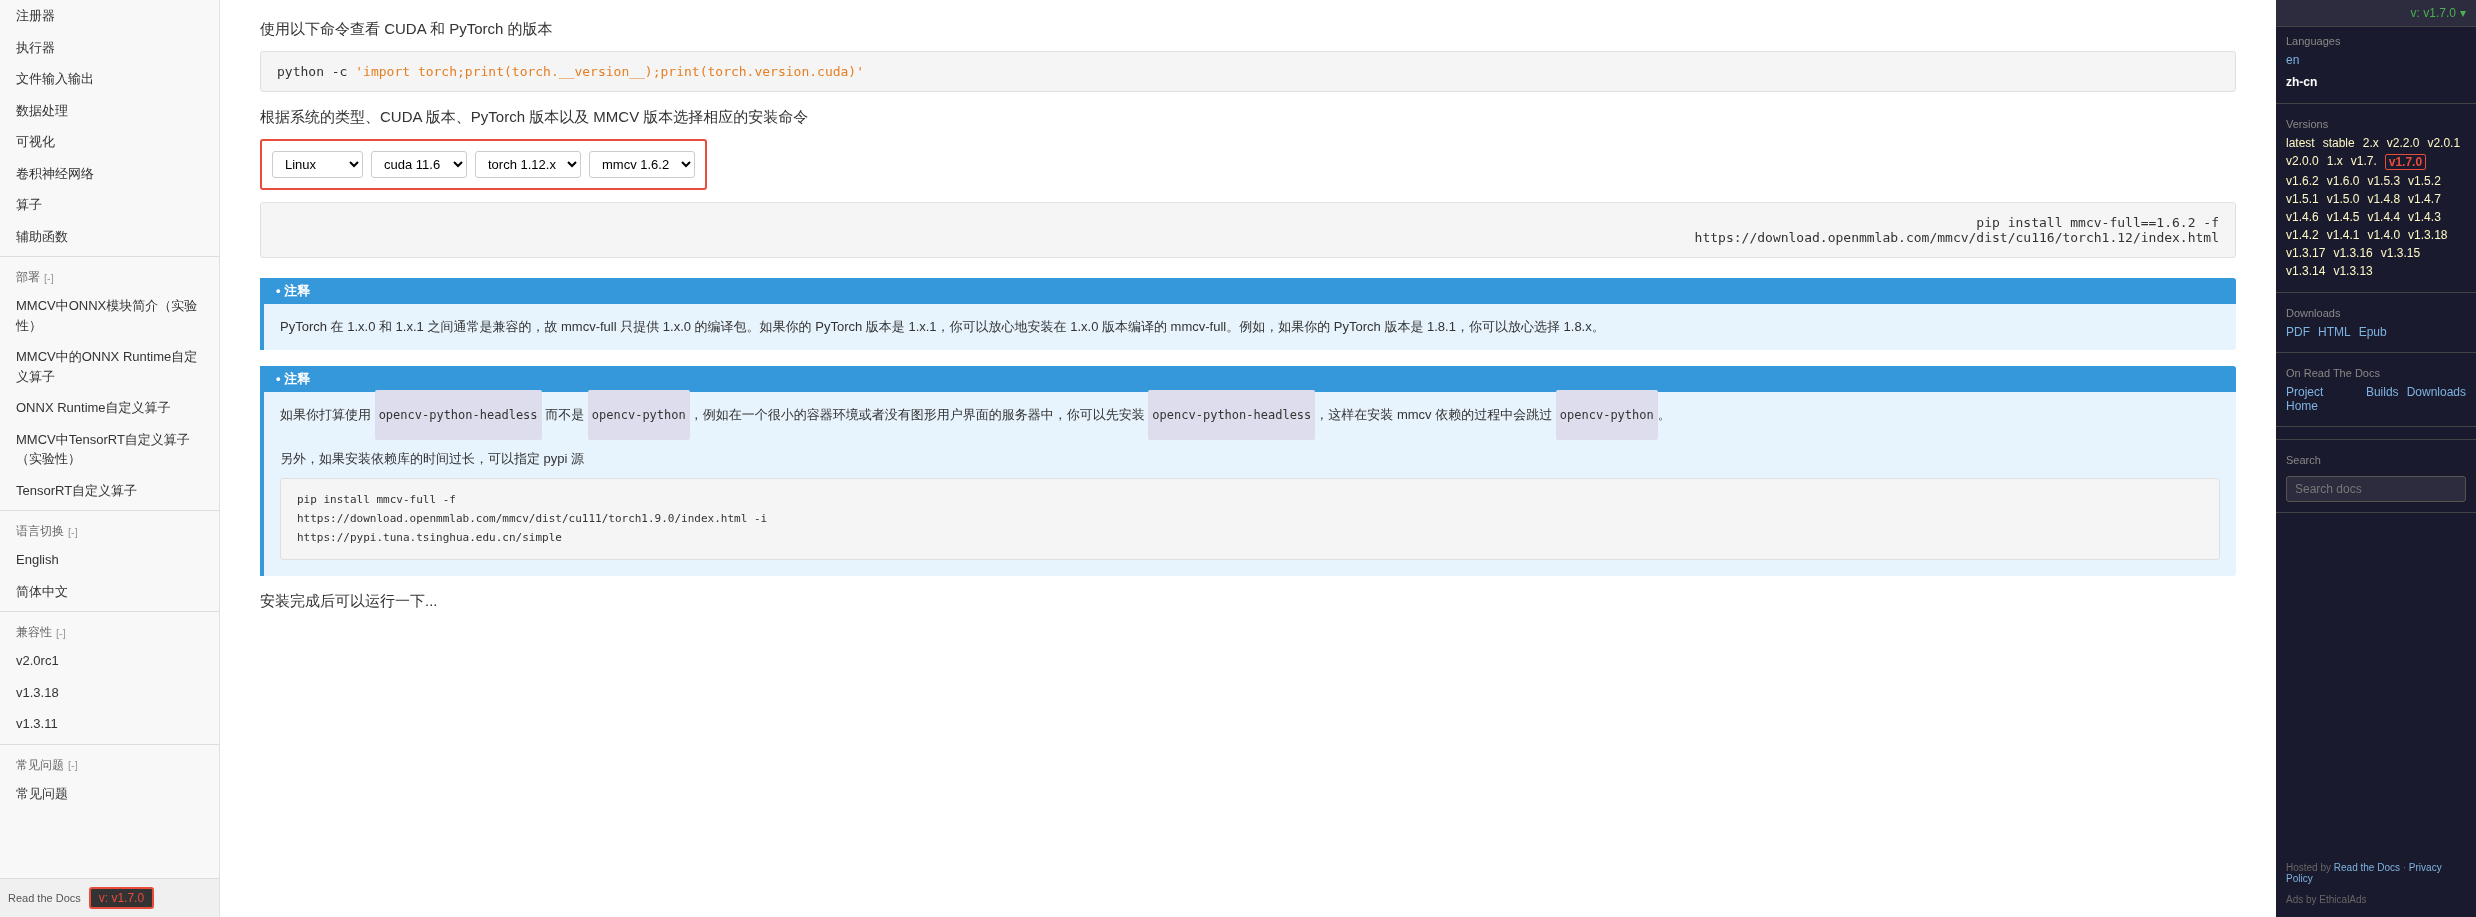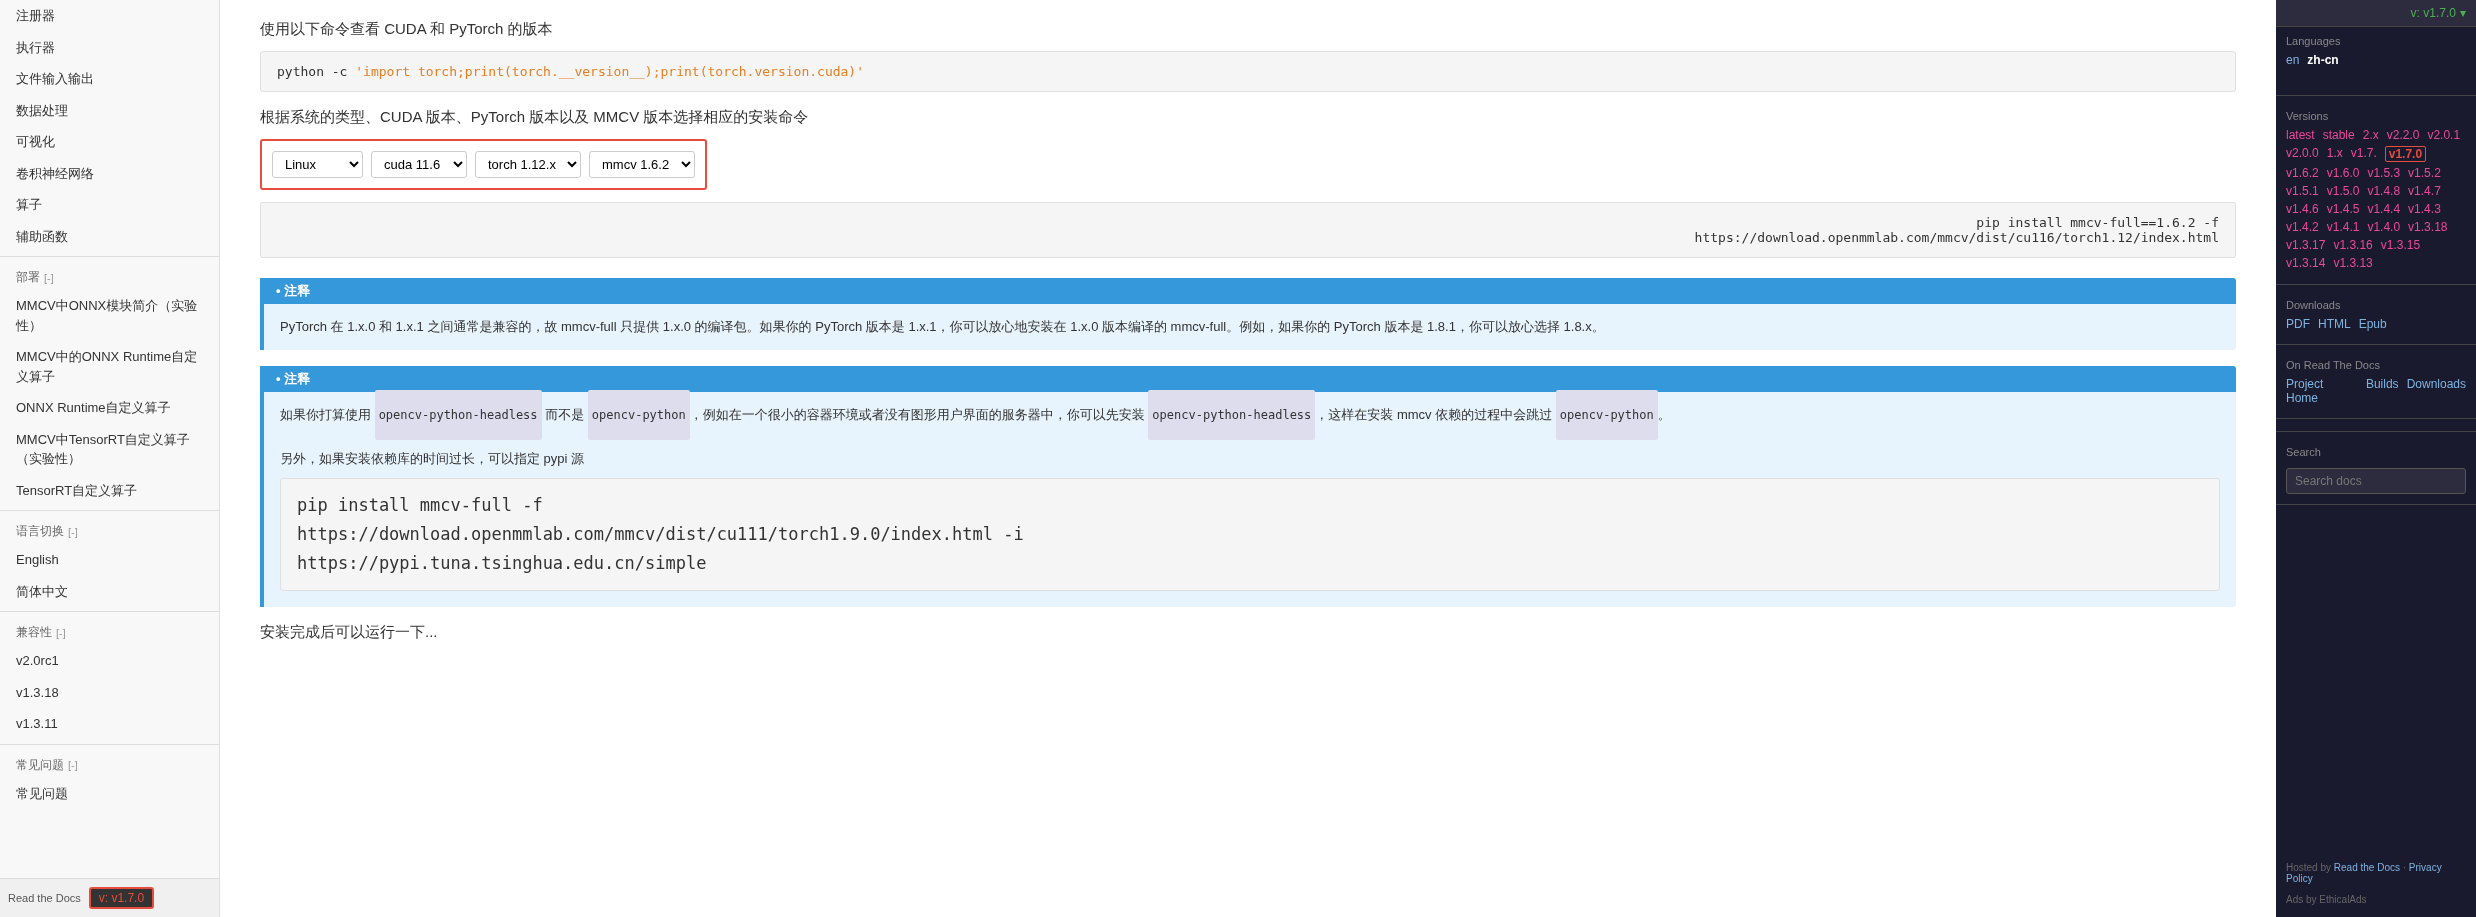--- a/index.html
+++ b/index.html
@@ -150,21 +150,21 @@
       margin-bottom: 16px;
       color: #333;
     }
     .missing-text a { color: #2980b9; text-decoration: none; }
 
     .note-code-block {
       background: #f5f5f5;
       border: 1px solid #e0e0e0;
       padding: 12px 16px;
       font-family: monospace;
-      font-size: 17px;
+      font-size: 11px;
       margin: 8px 0 4px 0;
       border-radius: 3px;
       line-height: 1.7;
     }
 
     
     .right-panel {
       width: 200px;
       min-width: 200px;
       background: #1a1a2e;
@@ -192,36 +192,37 @@
     }
     .right-panel-section-title {
       color: #888;
       font-size: 11px;
       text-transform: capitalize;
       margin-bottom: 6px;
     }
     .lang-row {
       display: flex;
       gap: 8px;
-      margin-bottom: 18px;
+      margin-bottom: 4px;
+      flex-direction: column;
     }
     .lang-link {
       color: #7db3e0;
       cursor: pointer;
       font-size: 12px;
     }
     .lang-link.active { color: #fff; font-weight: bold; }
     .version-links {
       display: flex;
       flex-wrap: wrap;
       gap: 4px 8px;
       margin-bottom: 4px;
     }
     .version-link {
-      color: #ec4899;
+      color: #fef9c3;
       cursor: pointer;
       font-size: 12px;
     }
     .version-link.active {
       color: #e74c3c;
       border: 1px solid #e74c3c;
       padding: 0 3px;
       border-radius: 2px;
       font-weight: bold;
     }

